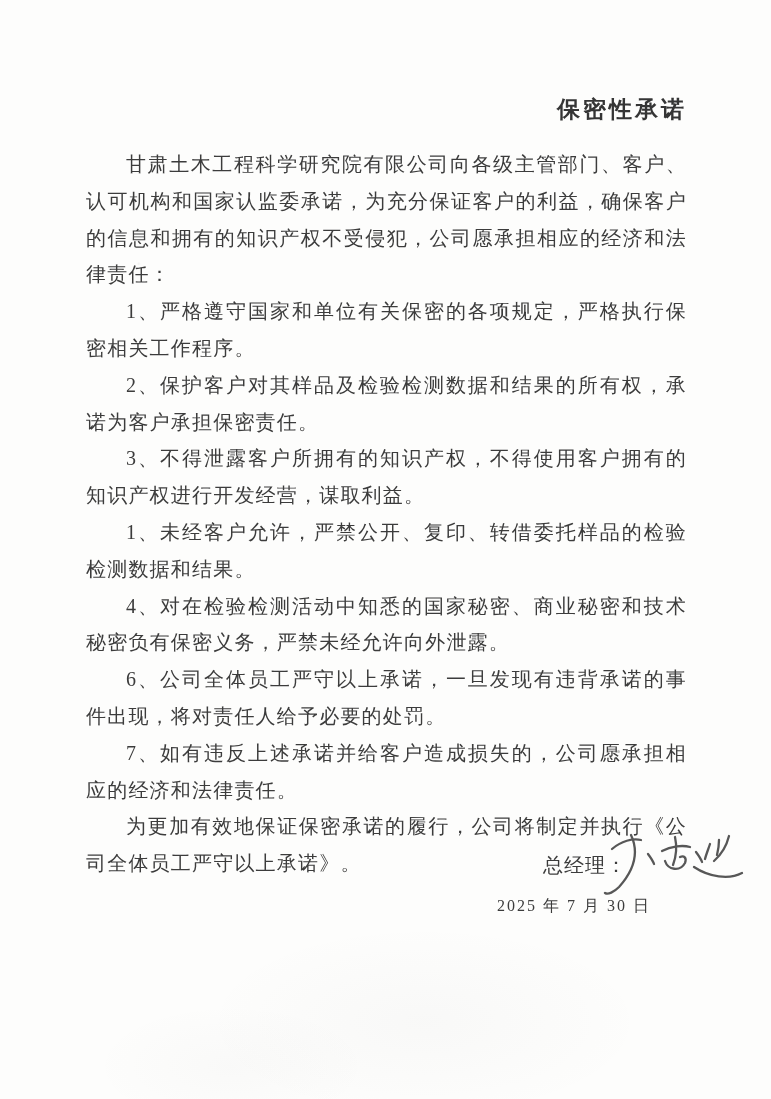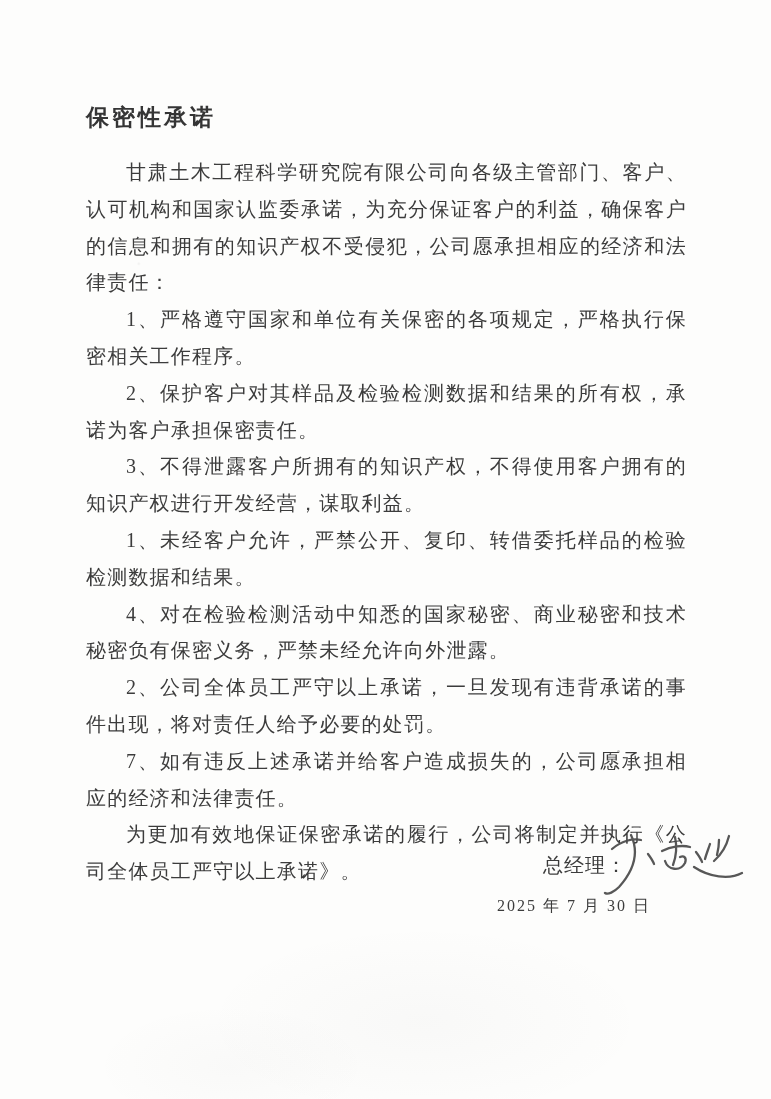--- a/index.html
+++ b/index.html
@@ -22,24 +22,24 @@
     font-family: "Liberation Serif", "DejaVu Serif", serif;
     color: #3c3c3c;
   }
   .content {
     position: absolute;
     left: 86px;
     right: 84px;
     top: 94px;
   }
   .doc-title {
-    margin: 8px 0 21px 0;
+    margin: 0 0 21px 0;
     font-size: 23px;
     font-weight: bold;
-    text-align: left;
+    text-align: right;
     letter-spacing: 3px;
     color: #353535;
   }
   .para {
     margin: 0;
     font-size: 20px;
     line-height: 36.8px;
     text-align: justify;
     text-indent: 2em;
     letter-spacing: 1.2px;
@@ -84,21 +84,21 @@
 
 <div class="page">
   <div class="content">
     <h1 class="doc-title">保密性承诺</h1>
     <p class="para">甘肃土木工程科学研究院有限公司向各级主管部门、客户、认可机构和国家认监委承诺，为充分保证客户的利益，确保客户的信息和拥有的知识产权不受侵犯，公司愿承担相应的经济和法律责任：</p>
     <p class="para">1、严格遵守国家和单位有关保密的各项规定，严格执行保密相关工作程序。</p>
     <p class="para">2、保护客户对其样品及检验检测数据和结果的所有权，承诺为客户承担保密责任。</p>
     <p class="para">3、不得泄露客户所拥有的知识产权，不得使用客户拥有的知识产权进行开发经营，谋取利益。</p>
     <p class="para">1、未经客户允许，严禁公开、复印、转借委托样品的检验检测数据和结果。</p>
     <p class="para">4、对在检验检测活动中知悉的国家秘密、商业秘密和技术秘密负有保密义务，严禁未经允许向外泄露。</p>
-    <p class="para">2、公司全体员工严守以上承诺，一旦发现有违背承诺的事件出现，将对责任人给予必要的处罚。</p>
+    <p class="para">6、公司全体员工严守以上承诺，一旦发现有违背承诺的事件出现，将对责任人给予必要的处罚。</p>
     <p class="para">7、如有违反上述承诺并给客户造成损失的，公司愿承担相应的经济和法律责任。</p>
     <p class="para">为更加有效地保证保密承诺的履行，公司将制定并执行《公司全体员工严守以上承诺》。</p>
   </div>
 
   <div class="sign-block">
     <span>总经理：</span>
     <svg class="sig-svg" width="150" height="70" viewBox="0 0 150 70">
       <g fill="none" stroke="#4a4a4a" stroke-width="2.3" stroke-linecap="round" stroke-linejoin="round" opacity="0.92">
 
         <path d="M17,19 C26,11 38,8 46,10"></path>

